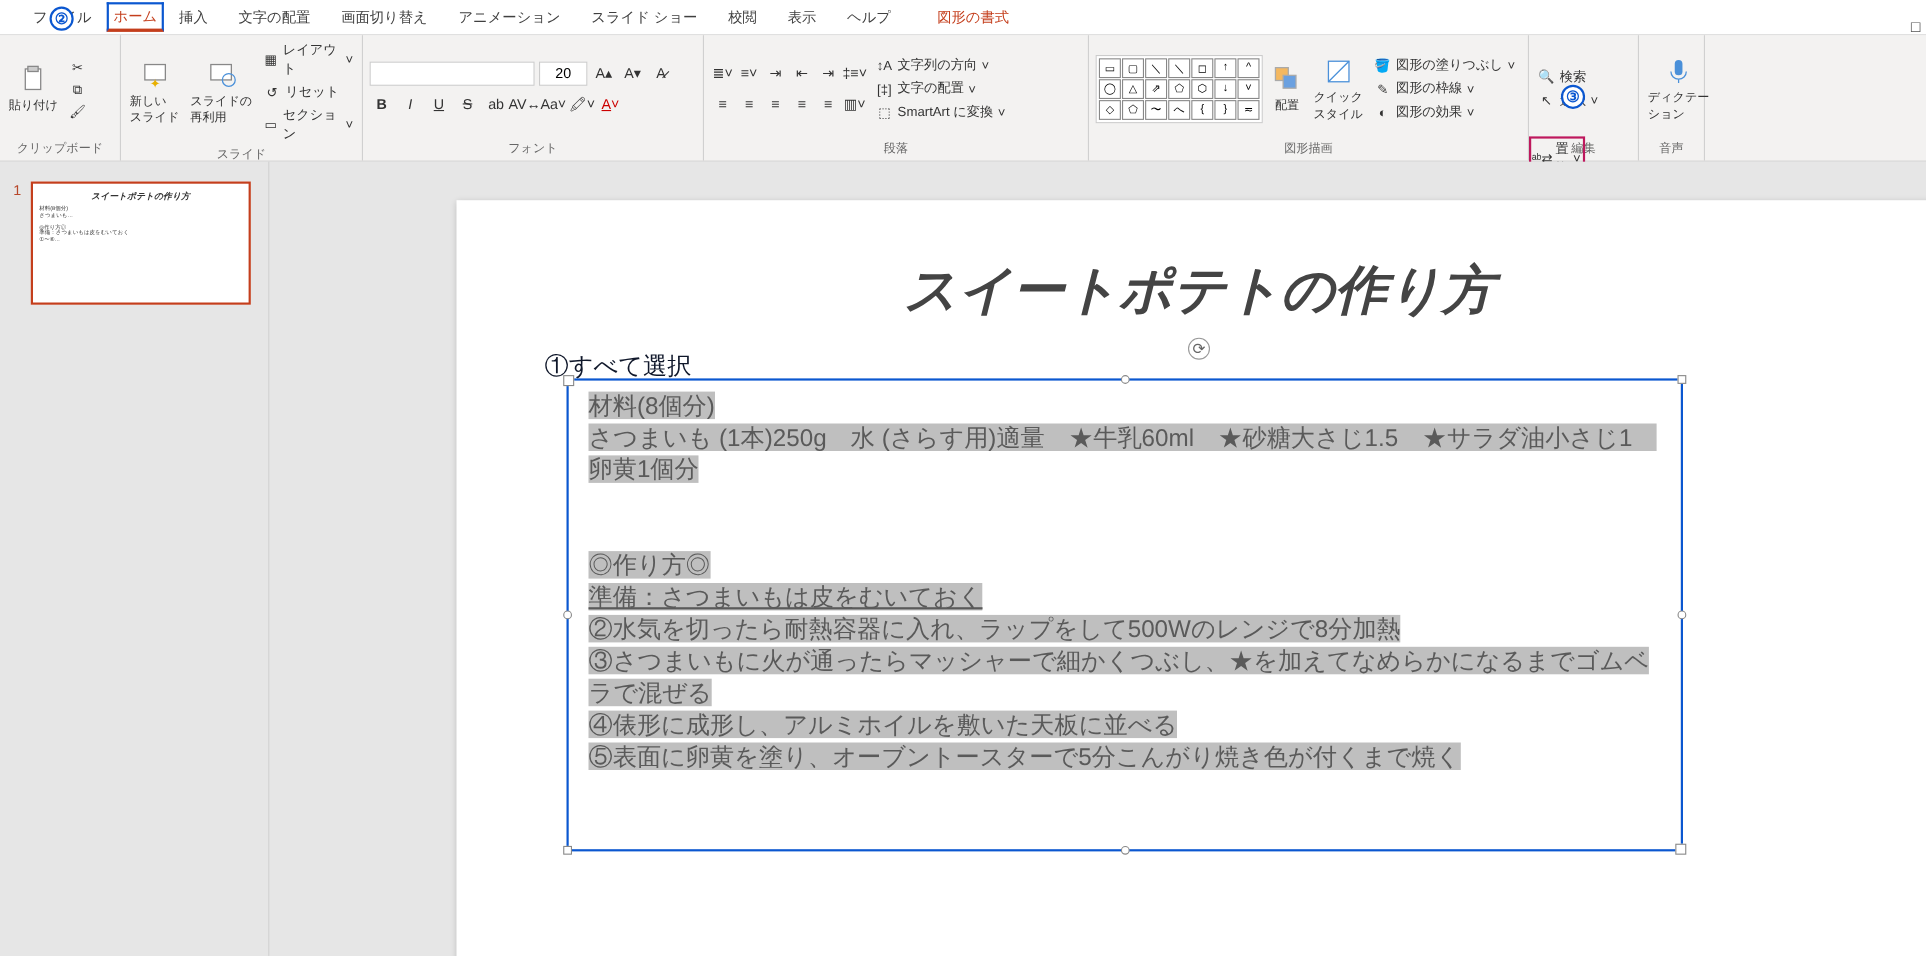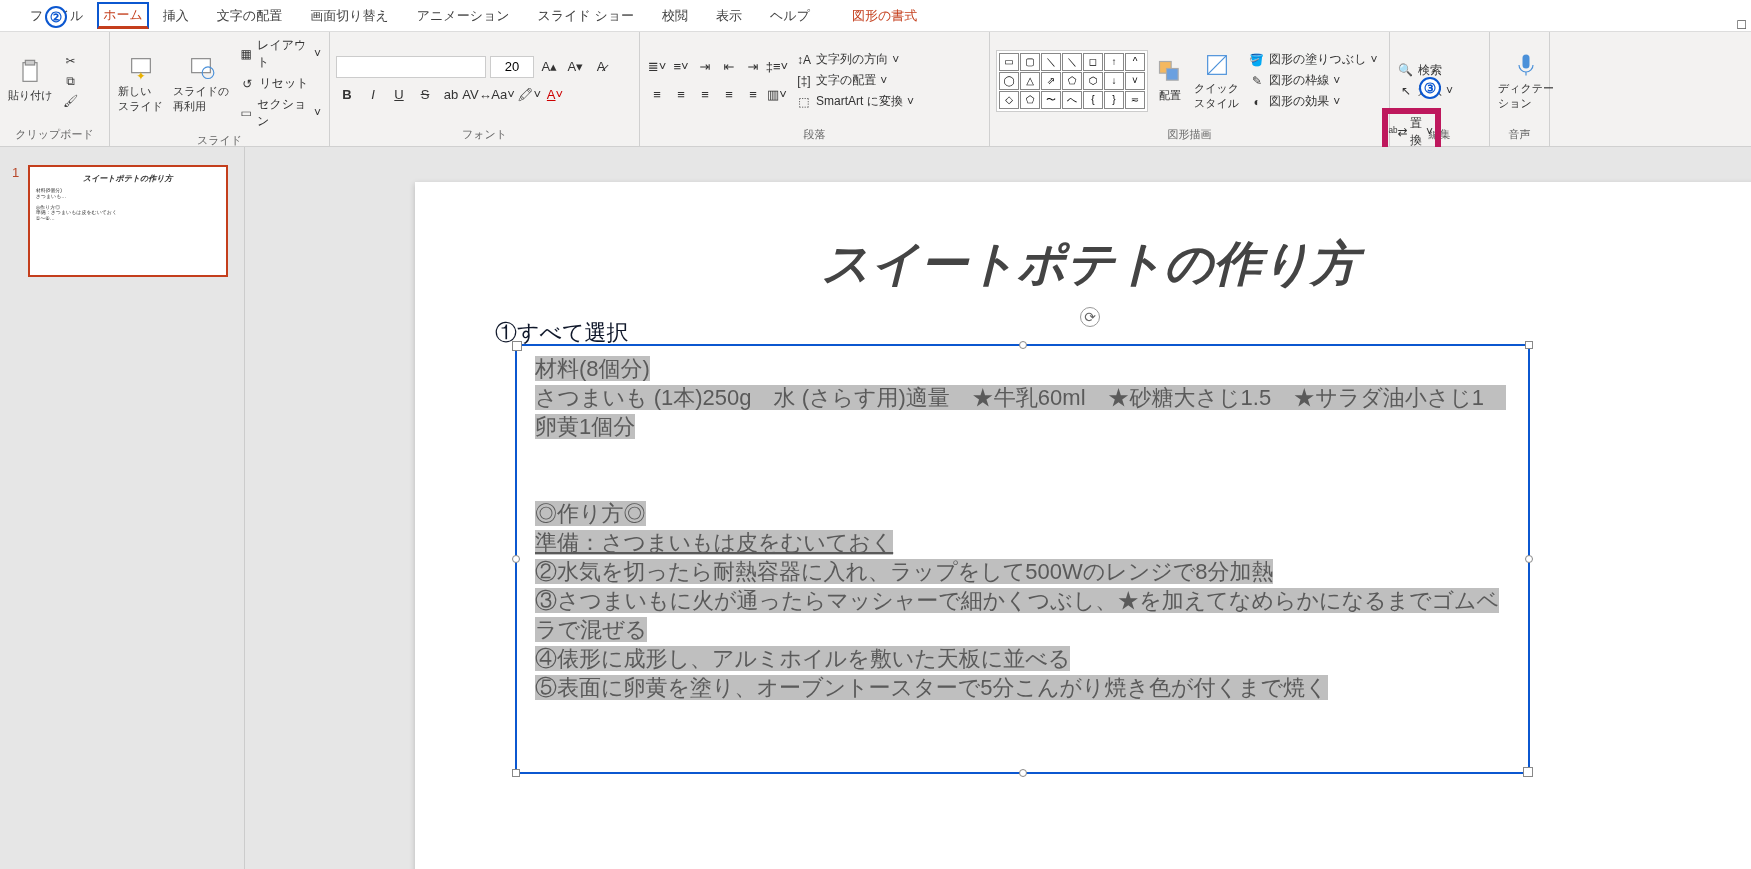--- a/index.html
+++ b/index.html
@@ -58,21 +58,21 @@
 .textbox .content{ padding:8px 18px; font-size:22px; color:#5a5a5a; line-height:1.32;}
 .hl{ background:#bfbfbf; }
 .u{ text-decoration:underline;}
 .content p{ margin:0;}
 .blank{ height:58px;}
 
 
 .callmark { position:absolute; width:22px; height:22px; border:2px solid #0b57d0; border-radius:50%; color:#0b57d0; font-size:14px; display:flex; align-items:center; justify-content:center; background:#fff; font-weight:bold;}
 .cm2 { top:6px; left:45px;}
 .cm3 { top:45px; right:48px;}
-.replace-box { position:absolute; top:76px; right:48px; border:6px solid #be185d; padding:1px;}
+.replace-box { position:absolute; top:92px; right:48px; border:2px solid #be185d; padding:1px;}
 .share-ico{position:absolute; top:18px; right:4px; color:#555; font-size:12px;}
 </style>
 </head>
 <body>
 
 <div class="menubar">
   <span class="tab">ファイル</span>
   <span class="callmark cm2">②</span>
   <span class="tab active home-box">ホーム</span>
   <span class="tab">挿入</span>

